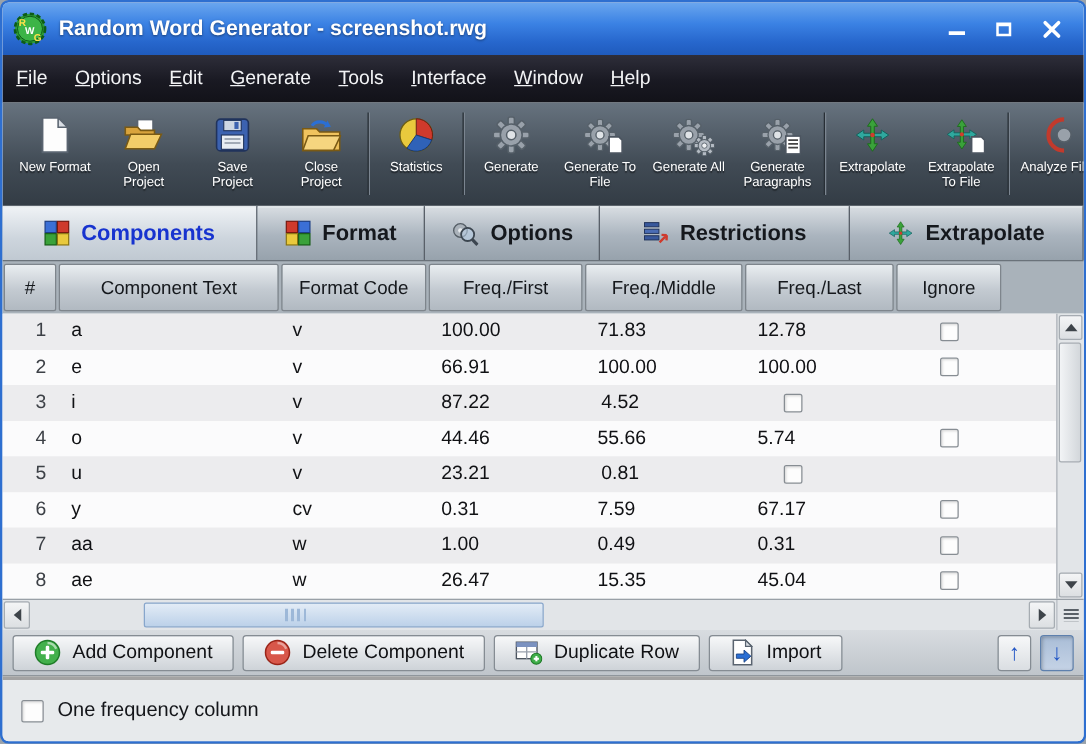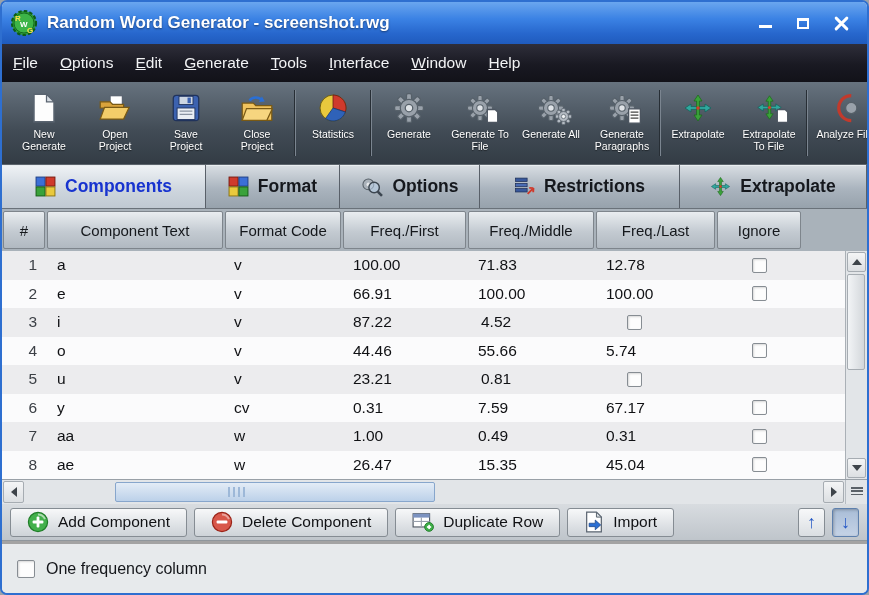--- a/index.html
+++ b/index.html
@@ -148,21 +148,21 @@
 
   <div class="toolbar">
 
     <div class="tbtn">
       <span class="tb-ico">
         <svg width="26" height="30" viewBox="0 0 20 24">
             <path d="M2 1h10l6 6v16H2z" fill="#fdfdfd" stroke="#5a6470" stroke-width="1.2"></path>
             <path d="M12 1v6h6z" fill="#d9dee4" stroke="#5a6470" stroke-width="1"></path>
           </svg>
       </span>
-      <span class="tb-label">New Generate</span>
+      <span class="tb-label">New Format</span>
     </div>
 
     <div class="tbtn">
       <span class="tb-ico">
         <svg width="32" height="28" viewBox="0 0 26 22">
             <rect x="9" y="1" width="10" height="9" fill="#fff" stroke="#5a6470"></rect>
             <path d="M1 6h8l2 2h9v3H1z" fill="#d9a33c" stroke="#7a5a14"></path>
             <path d="M1 20l3.5-9.5h20L20 20z" fill="#f3cd69" stroke="#7a5a14"></path>
           </svg>
       </span>

